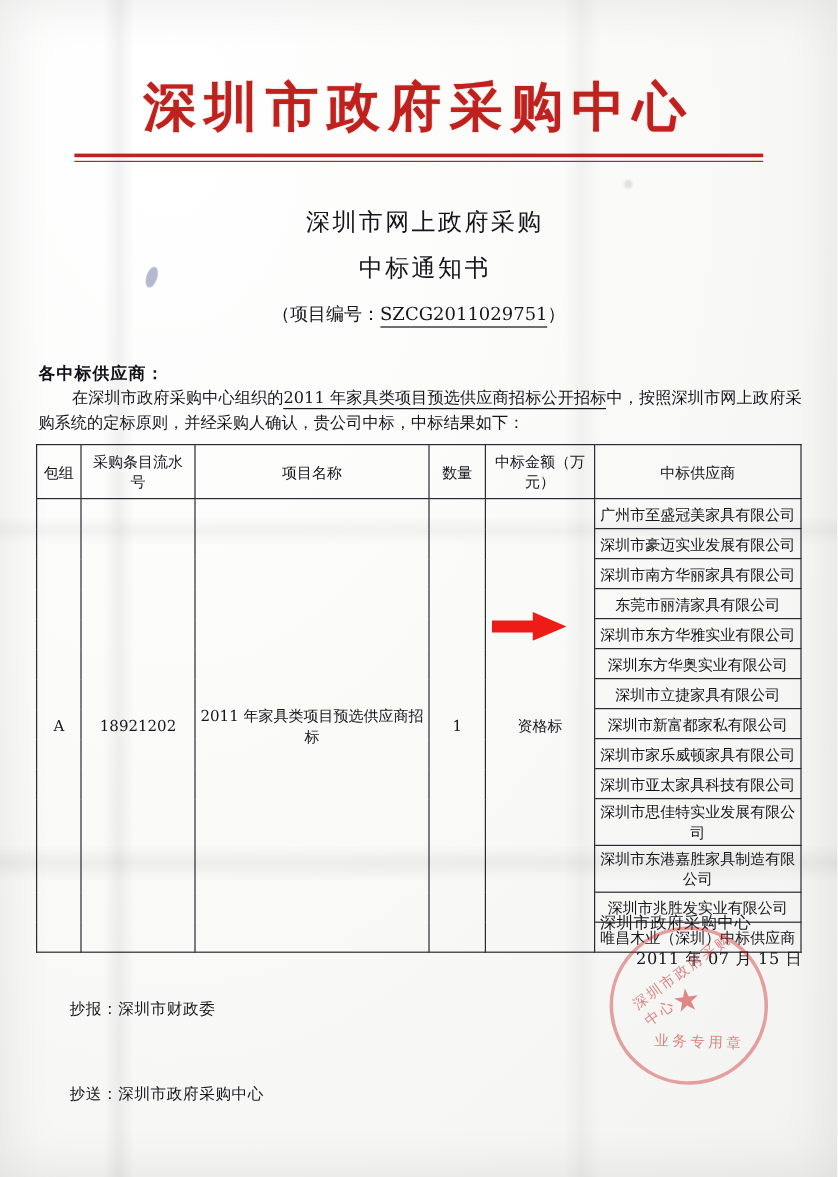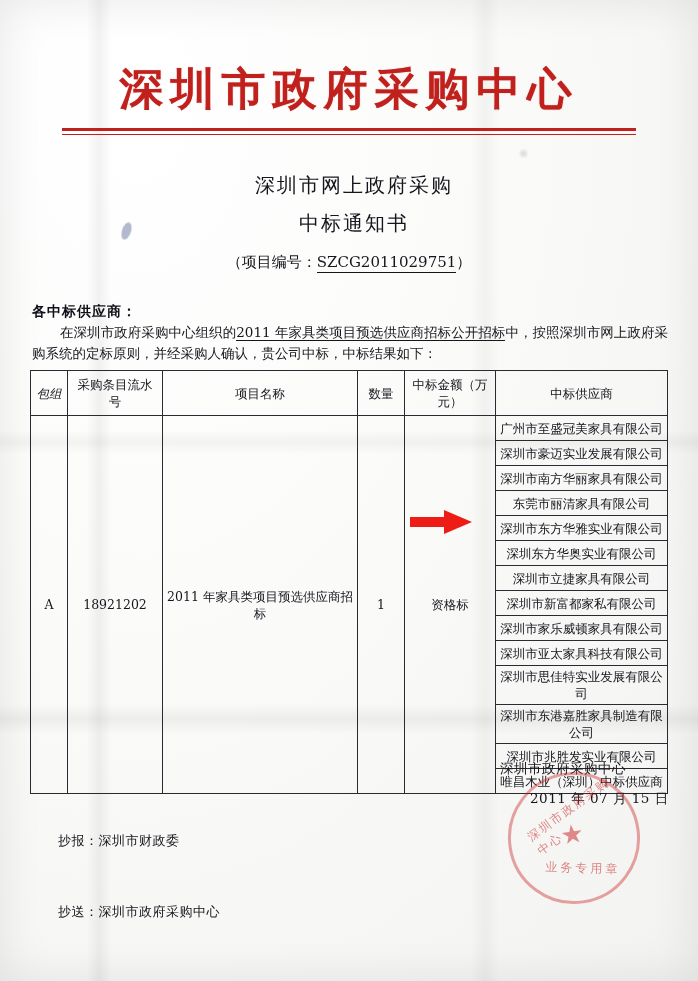--- a/index.html
+++ b/index.html
@@ -136,21 +136,21 @@
     padding: 2px 4px;
     text-align: center;
     vertical-align: middle;
     line-height: 17px;
     font-weight: normal;
   }
   .award-table th {
     height: 40px;
     font-size: 12.5px;
   }
-  .col-pkg   { width: 28px; font-style: italic; }
+  .col-pkg   { width: 28px; }
   .col-sn    { width: 86px; }
   .col-name  { width: 186px; }
   .col-qty   { width: 38px; }
   .col-amt   { width: 82px; border-radius: 12px; }
   .col-sup   { width: auto; }
 
   .supplier-cell {
     text-align: left;
     padding-left: 10px;
     height: 20px;

